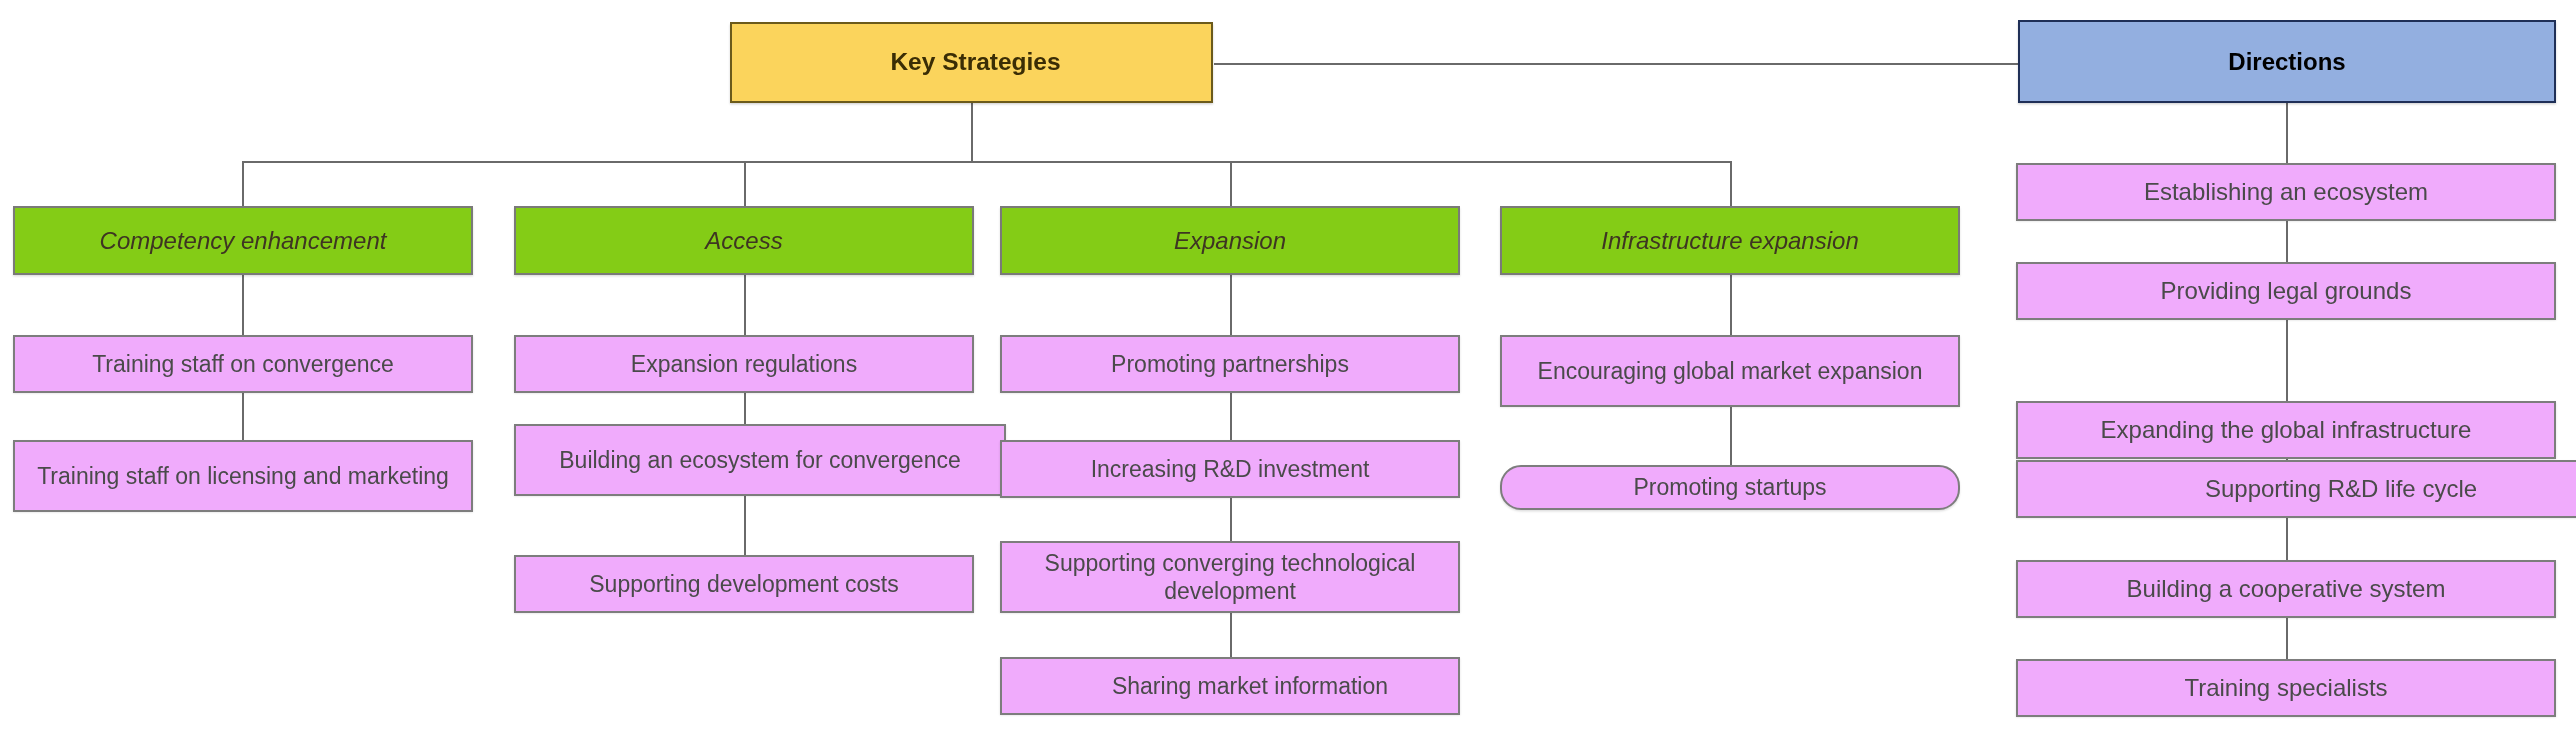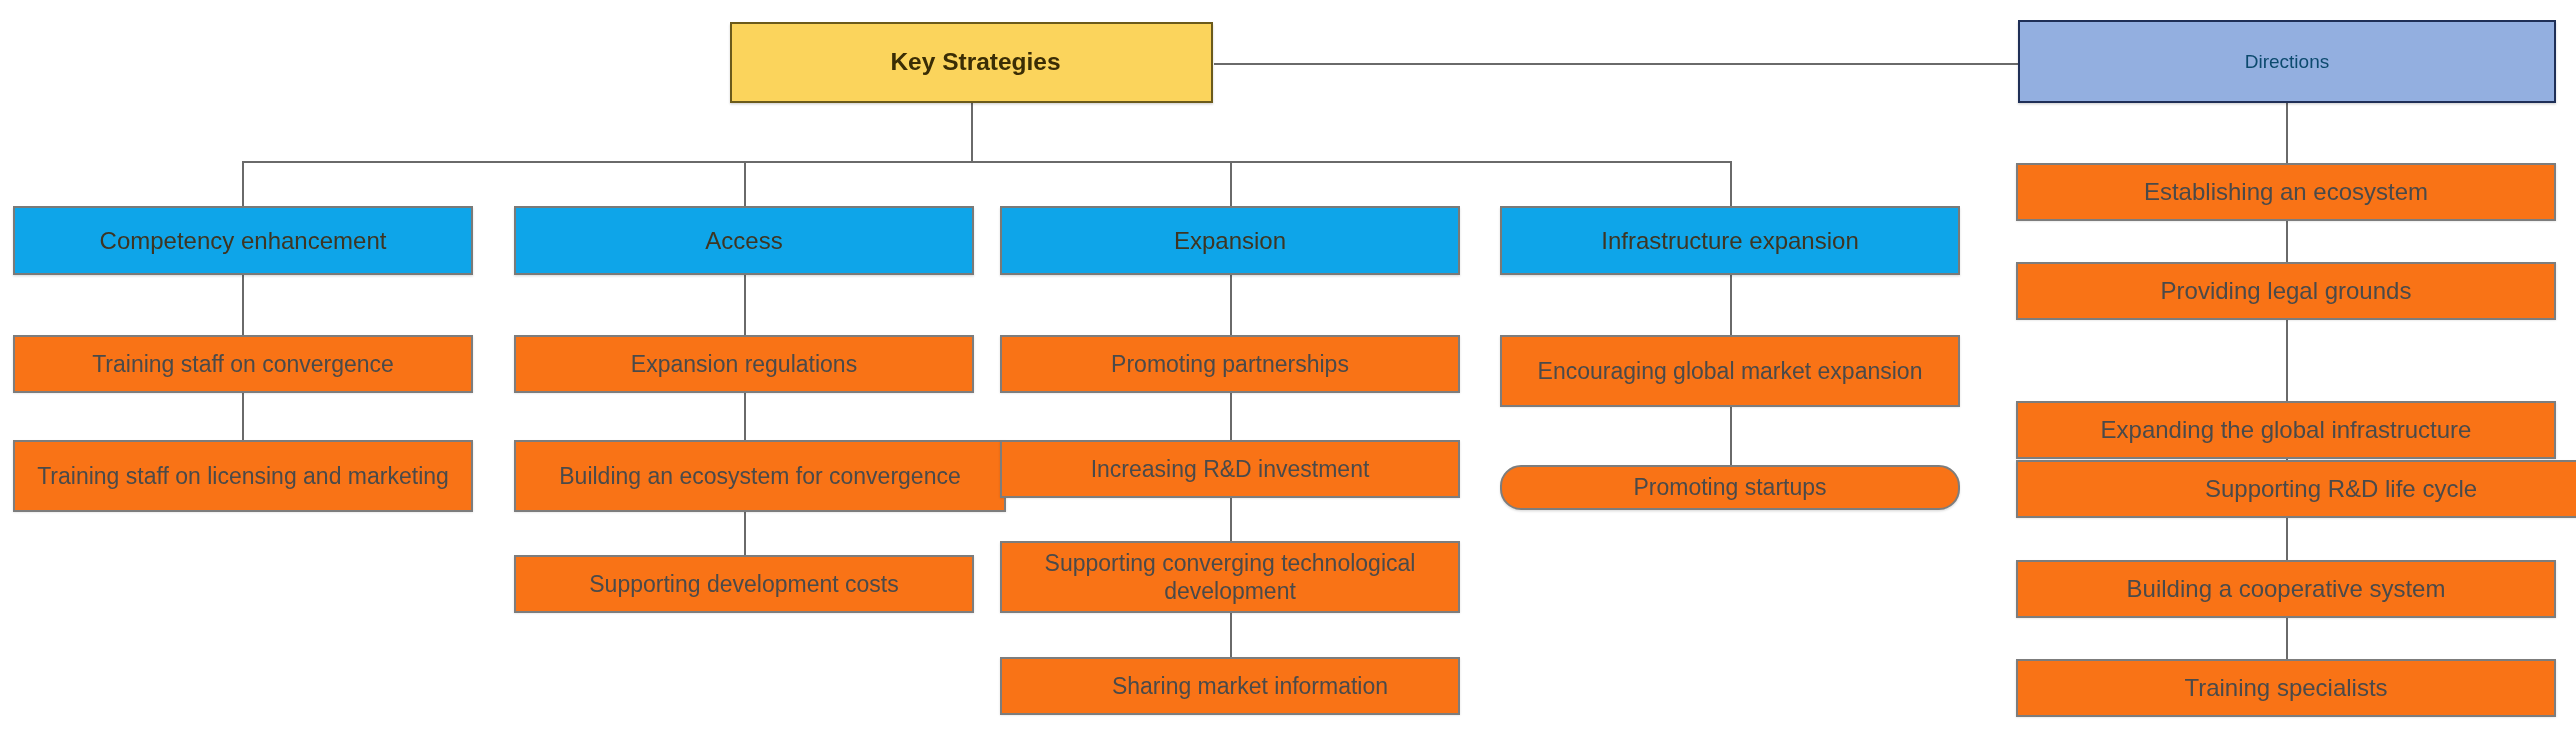--- a/index.html
+++ b/index.html
@@ -40,37 +40,38 @@
     color:#3a2d05;
     font-weight:bold;
     font-size:24.5px;
     box-shadow:0 2.2px 2.2px rgba(0,0,0,.18);
     padding-left:8px;
   }
   
   .node.root-directions{
     background:#93AFE0;
     border:2.2px solid #1f2f57;
-    color:#0c4a6e;
-    font-weight:normal;
-    font-size:19px;
+    color:#000000;
+    font-weight:bold;
+    font-size:24px;
     box-shadow:0 2.2px 2.2px rgba(0,0,0,.18);
   }
   
   .node.category{
-    background:#0ea5e9;
+    background:#84cc16;
     border:2.2px solid #7a7a78;
     color:#3e3522;
     font-size:24px;
     font-weight:normal;
     box-shadow:0 2.2px 2.2px rgba(0,0,0,.14);
+    font-style:italic;
   }
   
   .node.leaf{
-    background:#f97316;
+    background:#f0abfc;
     border:2.2px solid #7d7d7d;
     color:#4a4a4a;
     font-size:23px;
     font-weight:normal;
     box-shadow:0 1.4px 2.2px rgba(0,0,0,.13);
   }
   .node.leaf.right{
     font-size:24px;
   }
 </style>
@@ -127,21 +128,21 @@
   <div class="node leaf" style="left:13px; top:335px; width:460px; height:58px;">
     <span class="lbl">Training staff on convergence</span>
   </div>
   <div class="node leaf" style="left:13px; top:440px; width:460px; height:72px;">
     <span class="lbl">Training staff on licensing and marketing</span>
   </div>
 
   <div class="node leaf" style="left:514px; top:335px; width:460px; height:58px;">
     <span class="lbl">Expansion regulations</span>
   </div>
-  <div class="node leaf" style="left:514px; top:440px; width:492px; height:72px;text-align:right;">
+  <div class="node leaf" style="left:514px; top:424px; width:492px; height:72px;text-align:right;">
     <span class="lbl">Building an ecosystem for convergence</span>
   </div>
   <div class="node leaf" style="left:514px; top:555px; width:460px; height:58px;">
     <span class="lbl">Supporting development costs</span>
   </div>
 
   <div class="node leaf" style="left:1000px; top:335px; width:460px; height:58px;">
     <span class="lbl">Promoting partnerships</span>
   </div>
   <div class="node leaf" style="left:1000px; top:440px; width:460px; height:58px;">

